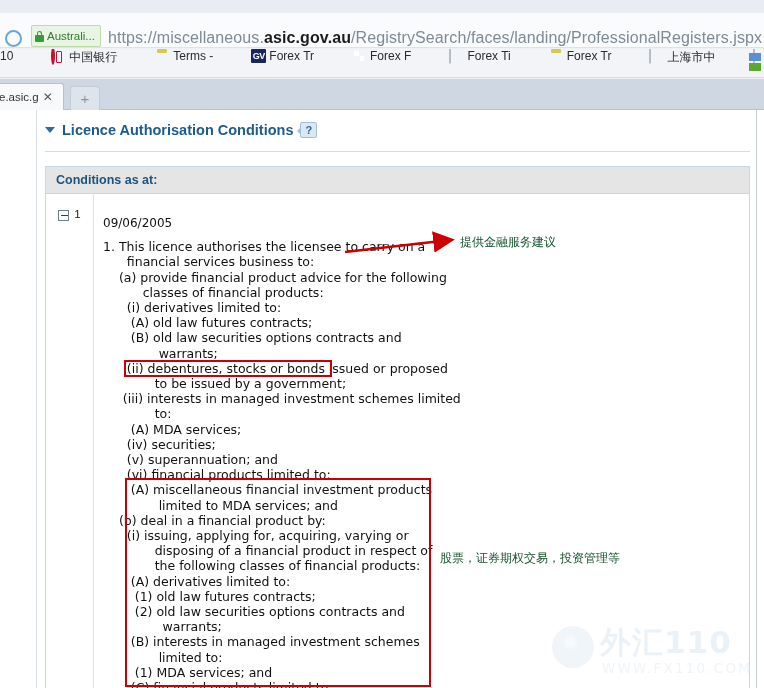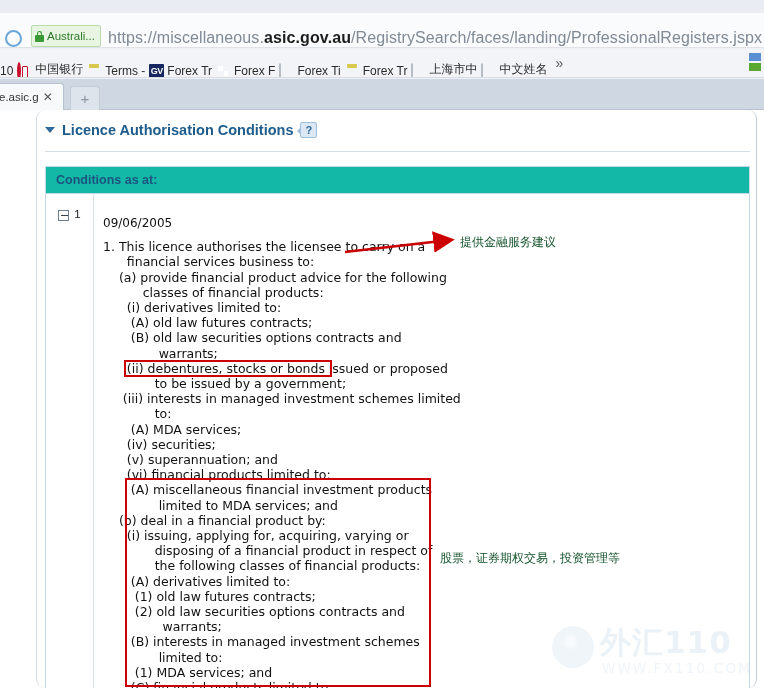--- a/index.html
+++ b/index.html
@@ -51,22 +51,22 @@
   .url .host{ color:#1d1d1d; font-weight:bold; }
   .url .scheme{ color:#7f8a95; }
 
   
   .bm-row{
     position:absolute; left:0; top:49px; width:764px; height:29px;
     background:#f2f4f7; border-bottom:1px solid #d8dde3;
     display:flex; align-items:center; overflow:hidden;
   }
   .bm{
-    display:flex; align-items:flex-end; gap:4px;
-    padding:0 2px; height:29px; white-space:nowrap;
+    display:flex; align-items:flex-start; gap:4px;
+    padding:0 19px; height:29px; white-space:nowrap;
     font-size:12px; color:#2b2b2b; flex:0 0 auto;
   }
   .bm:first-child{ padding-left:0; }
   .favicon{ width:14px; height:14px; flex:0 0 auto; position:relative; }
   .fav-doc{
     width:11px;height:14px;background:#fff;border:1px solid #b6bdc5;border-radius:1px;
   }
   .fav-boc{ 
     width:14px;height:14px;border-radius:50%;border:2px solid #c8102e;background:#fff;
   }
@@ -111,21 +111,21 @@
     color:#8c97a3; font-size:15px;
   }
 
   
   #page{
     position:absolute; left:0; top:110px; width:764px; height:578px;
     background:#ffffff; overflow:hidden;
   }
   .page-inner{
     position:absolute; left:36px; top:0; width:721px; height:578px;
-    background:#fff; border-left:1px solid #d6dde4; border-right:1px solid #c3ccd6;border-radius:9px;
+    background:#fff; border-left:1px solid #d6dde4; border-right:1px solid #c3ccd6;
   }
   .left-gutter{
     position:absolute; left:0; top:0; width:36px; height:578px; background:#fff;
   }
 
   .section-head{
     position:absolute; left:8px; top:12px; display:flex; align-items:center; gap:7px;
   }
   .tri{
     width:0;height:0;border-left:5px solid transparent;border-right:5px solid transparent;
@@ -143,21 +143,21 @@
     content:""; position:absolute; left:-4px; top:4px;
     width:0;height:0;border-top:4px solid transparent;border-bottom:4px solid transparent;
     border-right:4px solid #9fc0dc;
   }
   .hr-line{
     position:absolute; left:8px; top:41px; width:705px; height:1px; background:#d3dde6;
   }
 
   .cond-header{
     position:absolute; left:8px; top:56px; width:705px; height:28px;
-    background:#14b8a6; border:1px solid #c3d8e8;
+    background:#e5e5e5; border:1px solid #c3d8e8;
     display:flex; align-items:center; padding-left:10px;
   }
   .cond-header span{ font-size:12.5px; font-weight:bold; color:#1b5480; }
 
   .cond-body{
     position:absolute; left:8px; top:84px; width:705px; height:494px;
     border-left:1px solid #c3d8e8; border-right:1px solid #c3d8e8;
     background:#fff;
   }
   .rownum-cell{

